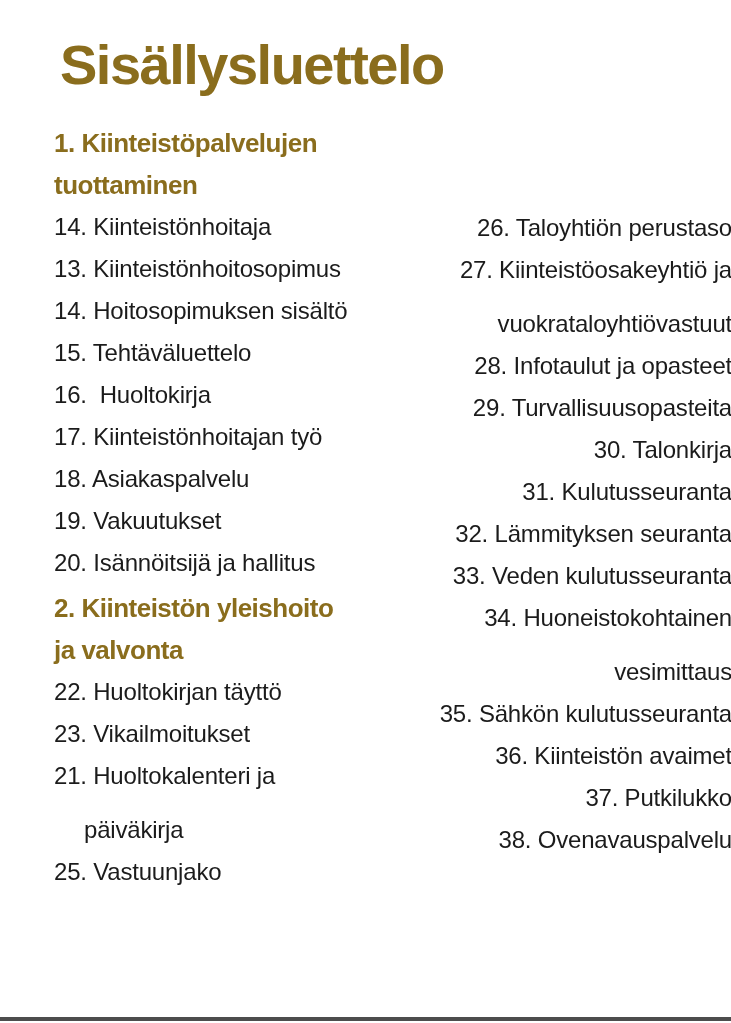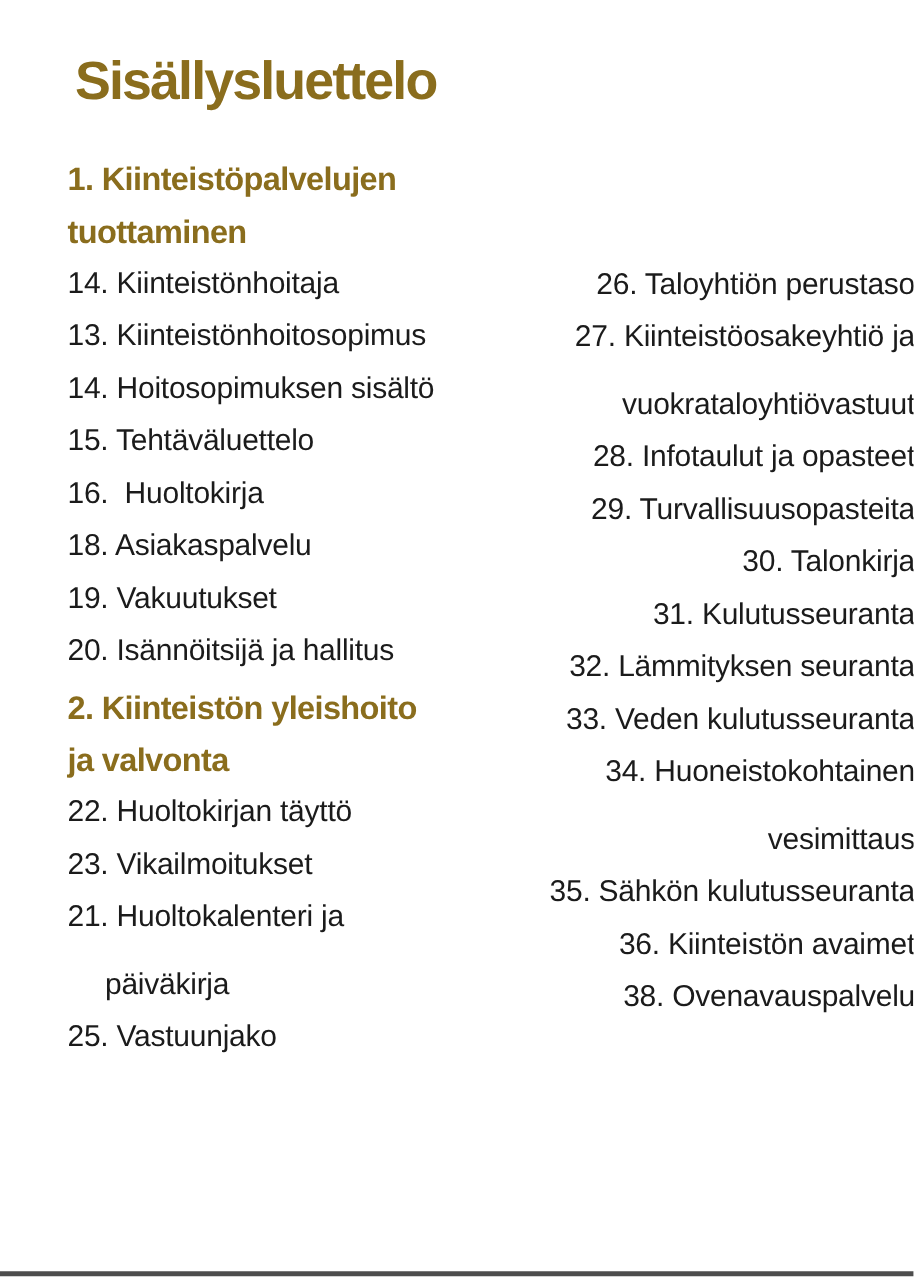--- a/index.html
+++ b/index.html
@@ -12,21 +12,21 @@
     width: 731px;
     height: 1023px;
     background: #ffffff;
     overflow: hidden;
     font-family: "Liberation Sans", sans-serif;
   }
   .doc-title {
     position: absolute;
     left: 60px;
     top: 30px;
-    font-size: 43px;
+    font-size: 56px;
     line-height: 70px;
     font-weight: bold;
     letter-spacing: -1.5px;
     color: var(--accent);
     white-space: nowrap;
   }
   .toc-column {
     position: absolute;
     width: 345px;
   }
@@ -81,20 +81,23 @@
       <div class="toc-item">
         <div class="toc-line">14. Hoitosopimuksen sisältö</div>
       </div>
       <div class="toc-item">
         <div class="toc-line">15. Tehtäväluettelo</div>
       </div>
       <div class="toc-item">
         <div class="toc-line">16.  Huoltokirja</div>
       </div>
       <div class="toc-item">
+        <div class="toc-line">17. Kiinteistönhoitajan työ</div>
+      </div>
+      <div class="toc-item">
         <div class="toc-line">18. Asiakaspalvelu</div>
       </div>
       <div class="toc-item">
         <div class="toc-line">19. Vakuutukset</div>
       </div>
       <div class="toc-item">
         <div class="toc-line">20. Isännöitsijä ja hallitus</div>
       </div>
       <div class="toc-heading spaced">
         <div class="toc-line">2. Kiinteistön yleishoito</div>
@@ -145,18 +148,21 @@
         <div class="toc-line">34. Huoneistokohtainen</div>
         <div class="toc-line cont">vesimittaus</div>
       </div>
       <div class="toc-item">
         <div class="toc-line">35. Sähkön kulutusseuranta</div>
       </div>
       <div class="toc-item">
         <div class="toc-line">36. Kiinteistön avaimet</div>
       </div>
       <div class="toc-item">
+        <div class="toc-line">37. Putkilukko</div>
+      </div>
+      <div class="toc-item">
         <div class="toc-line">38. Ovenavauspalvelu</div>
       </div>
     </div>
 
   <div class="bottom-bar"></div>
 </div>
 
 </body></html>

